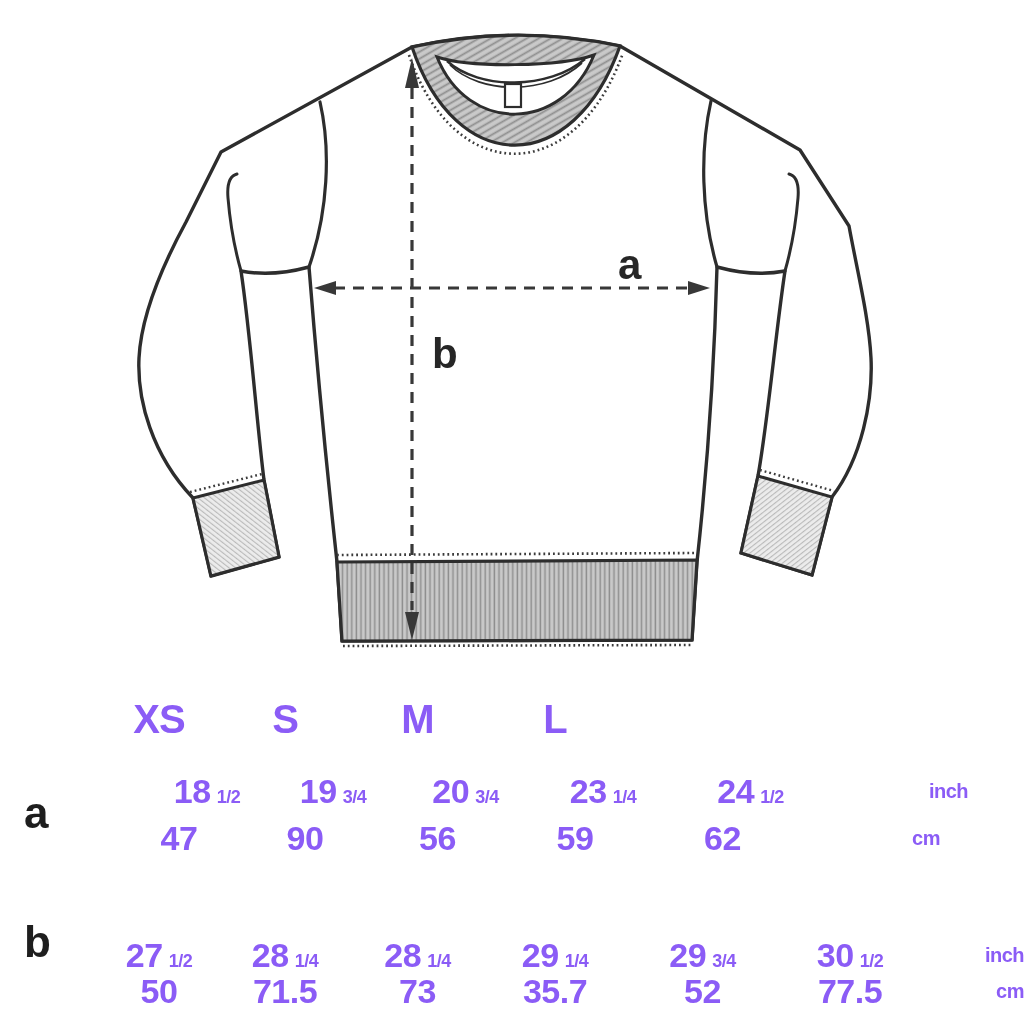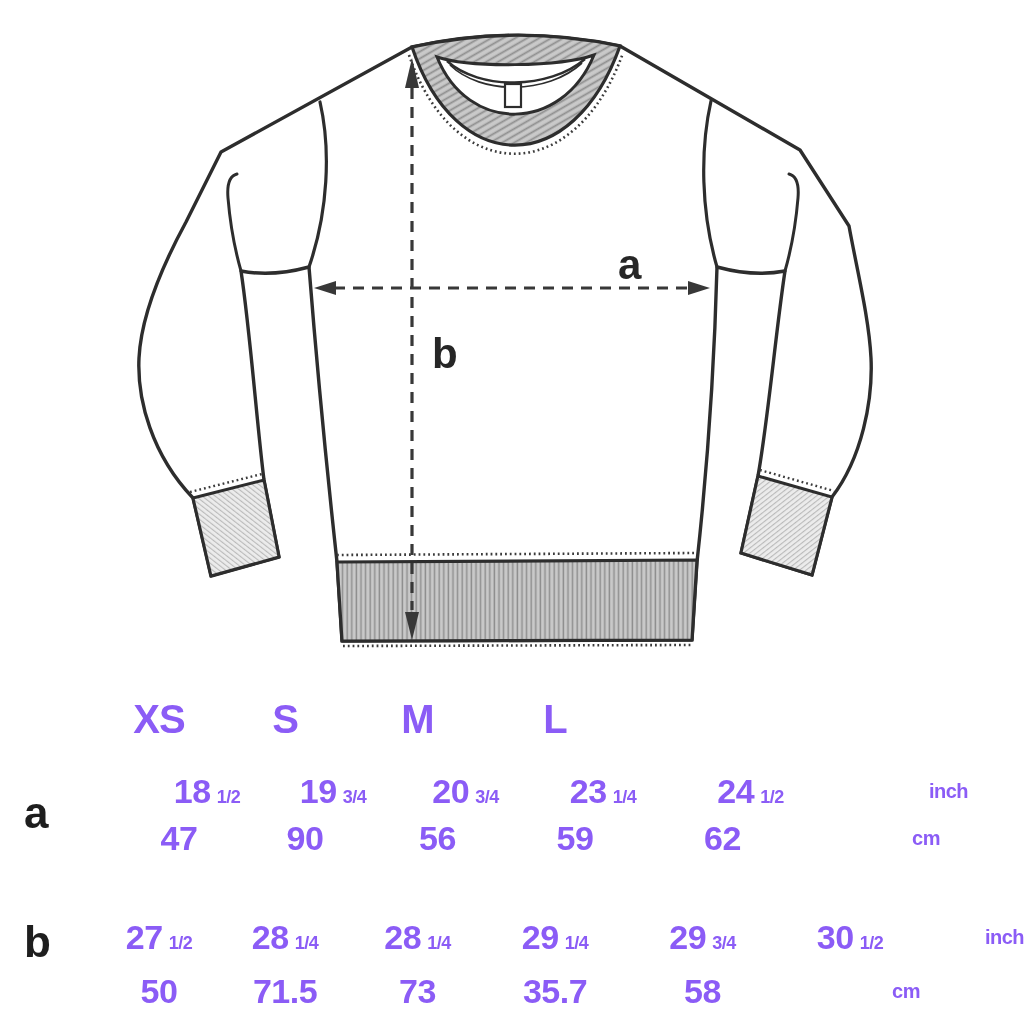--- a/index.html
+++ b/index.html
@@ -159,21 +159,21 @@
         <div class="cell">
           <span class="cmval">59</span>
         </div>
         <div class="cell">
           <span class="cmval">62</span>
         </div>
         <div class="cell unitcell">
           <span class="">cm</span>
         </div>
       </div>
-      <div class="trow" style="top: 224px; height: 46px;">
+      <div class="trow" style="top: 242px; height: 46px;">
         <div class="cell"></div>
         <div class="cell">
           <span class="whole">27</span>
           <span class="frac">1/2</span>
         </div>
         <div class="cell">
           <span class="whole">28</span>
           <span class="frac">1/4</span>
         </div>
         <div class="cell">
@@ -204,21 +204,24 @@
         <div class="cell">
           <span class="cmval">71.5</span>
         </div>
         <div class="cell">
           <span class="cmval">73</span>
         </div>
         <div class="cell">
           <span class="cmval">35.7</span>
         </div>
         <div class="cell">
-          <span class="cmval">58</span>
+          <span class="cmval">52</span>
+        </div>
+        <div class="cell">
+          <span class="cmval">77.5</span>
         </div>
         <div class="cell unitcell">
           <span class="">cm</span>
         </div>
       </div>
       <div class="row-label" style="top: 100px;">a</div>
       <div class="row-label" style="top: 229px;">b</div>
     </div>
 
 </div>

